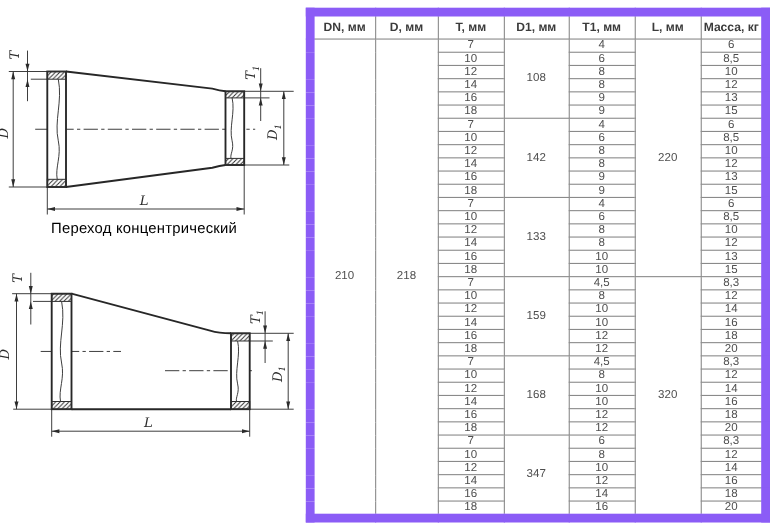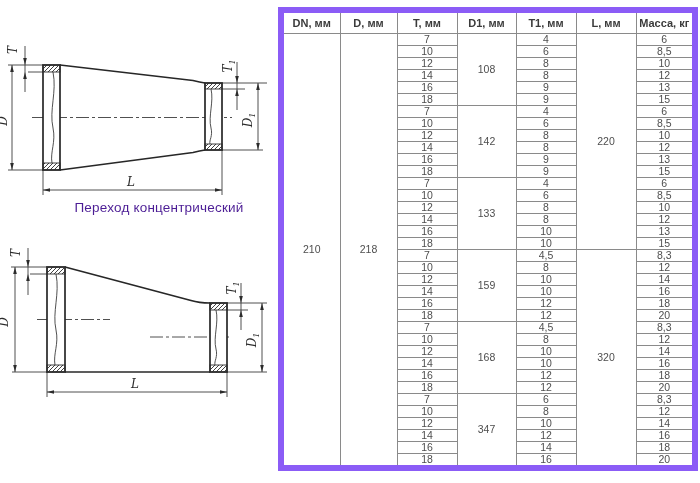--- a/index.html
+++ b/index.html
@@ -4,32 +4,32 @@
 <style>
   html,body{margin:0;padding:0;}
   body{
     width:700px;height:483px;position:relative;overflow:hidden;
     background:#ffffff;font-family:"Liberation Sans",sans-serif;
   }
   
   .drawings-panel{position:absolute;left:0;top:0;width:276px;height:483px;}
   .drawings-panel svg{position:absolute;left:0;top:0;}
   .caption{
-    position:absolute;left:44px;width:230px;text-align:center;
-    font-size:13.5px;color:#4c1d95;letter-spacing:.2px;
+    position:absolute;left:16px;width:230px;text-align:center;
+    font-size:13.5px;color:#000000;letter-spacing:.2px;
   }
   .caption.concentric{top:200px;}
   .caption.eccentric{top:418px;}
   .dim-label{font-family:"DejaVu Serif",serif;font-style:italic;font-size:12px;fill:#2b2b2b;}
   .dim-sub{font-size:8px;}
   
   table.spec{
     position:absolute;left:278px;top:7px;width:414px;height:400px;
     border-collapse:collapse;table-layout:fixed;
-    border:6px solid #8b5cf6;
+    border:8px solid #8b5cf6;
   }
   table.spec th, table.spec td{
     border:1px solid #8a8a8a;text-align:center;vertical-align:middle;
     padding:0;color:#4e4e4e;font-size:10.5px;line-height:1;
     overflow:hidden;white-space:nowrap;
   }
   table.spec th{
     font-weight:bold;font-size:11px;color:#3b3b3b;height:20px;
   }
   table.spec tr{height:12px;}

